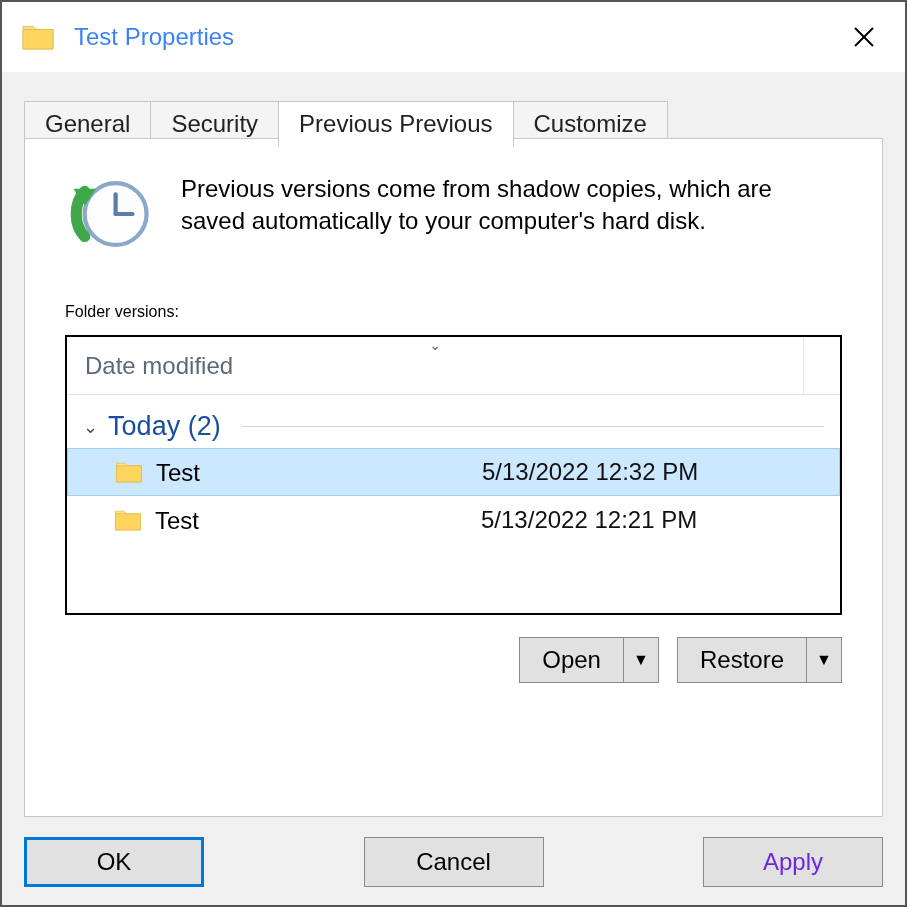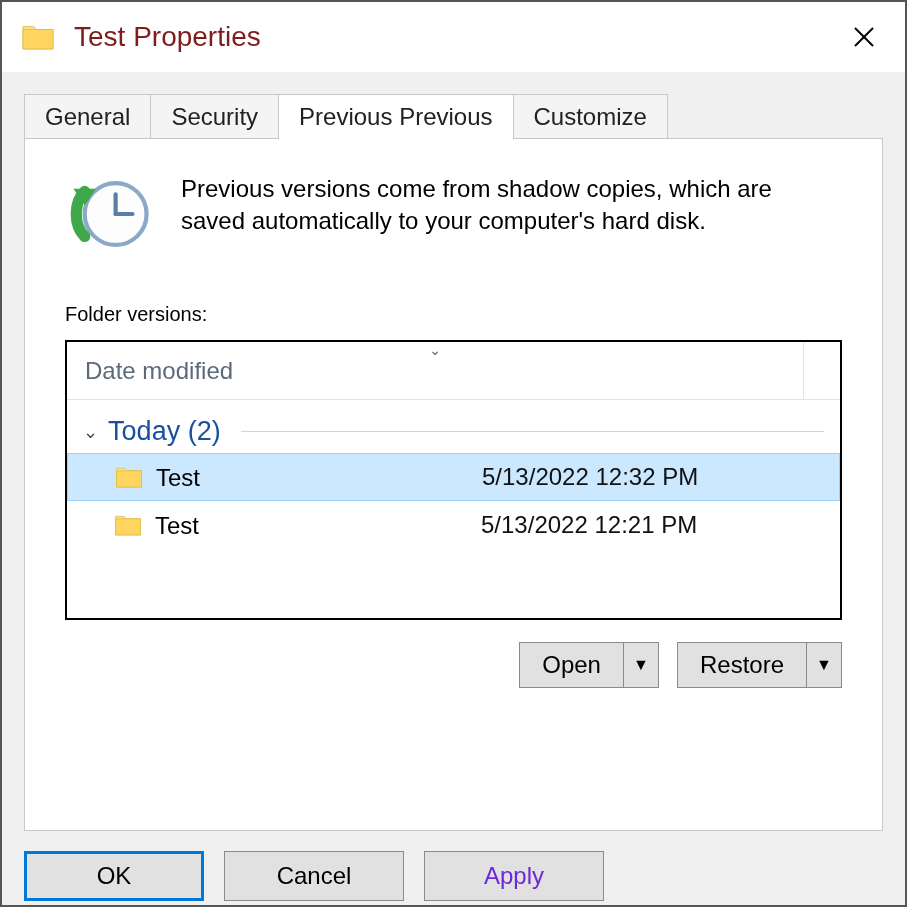--- a/index.html
+++ b/index.html
@@ -23,22 +23,22 @@
     background: #ffffff;
     display: flex;
     align-items: center;
     padding: 0 18px;
   }
   .titlebar .folder-icon {
     width: 36px; height: 36px;
     margin-right: 18px;
   }
   .titlebar .title {
-    font-size: 28px;
-    color: #7f1d1d;
+    font-size: 24px;
+    color: #3b82f6;
     flex: 1;
   }
   .titlebar .close {
     width: 46px; height: 46px;
     display: flex; align-items: center; justify-content: center;
     font-size: 30px;
     color: #000;
     cursor: pointer;
   }
   
@@ -49,21 +49,21 @@
     gap: 0;
   }
   .tab {
     padding: 8px 20px;
     font-size: 24px;
     color: #222;
     border: 1px solid #c8c8c8;
     background: #f4f4f4;
     cursor: pointer;
     position: relative;
-    top: 2px;
+    top: 9px;
   }
   .tab.active {
     background: #ffffff;
     border-bottom: 1px solid #fff;
     z-index: 3;
   }
   .tab + .tab { margin-left: -1px; }
   
   .tabpanel {
     margin: 0 22px 20px 22px;
@@ -82,21 +82,21 @@
   .info-row .clock-icon {
     width: 90px; height: 90px; flex-shrink: 0;
   }
   .info-row .info-text {
     font-size: 24px;
     color: #000;
     line-height: 1.35;
     padding-top: 4px;
   }
   .folder-versions-label {
-    font-size: 20px;
+    font-size: 16px;
     margin-bottom: 14px;
   }
   
   .listbox {
     border: 2px solid #000;
     background: #fff;
     height: 280px;
     display: flex; flex-direction: column;
   }
   .listheader {
@@ -181,23 +181,23 @@
     font-size: 24px;
     border-right: 1px solid #8a8a8a;
   }
   .splitbtn .drop {
     width: 34px;
     display: flex; align-items: center; justify-content: center;
     font-size: 16px;
   }
   
   .dialog-buttons {
-    display: flex; justify-content: flex-start;
+    display: flex; justify-content: space-between;
     gap: 20px;
-    padding: 0 22px 4px 22px;
+    padding: 0 22px 18px 22px;
   }
   .dlgbtn {
     width: 180px; height: 50px;
     background: #e1e1e1;
     border: 1px solid #8a8a8a;
     font-size: 24px;
     display: flex; align-items: center; justify-content: center;
     cursor: pointer;
   }
   .dlgbtn.default {

